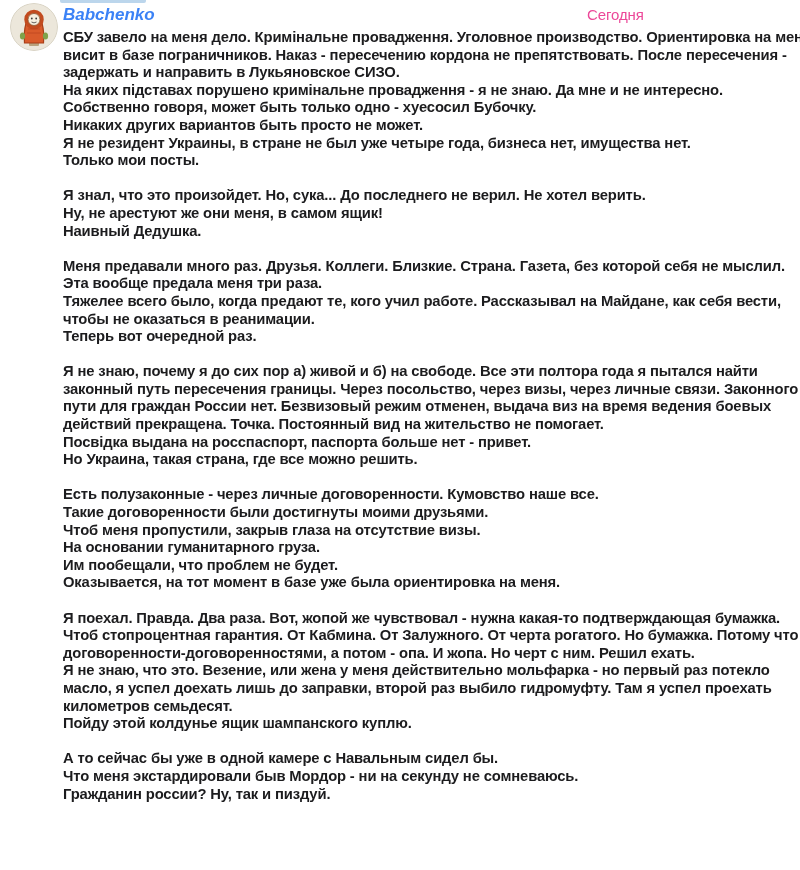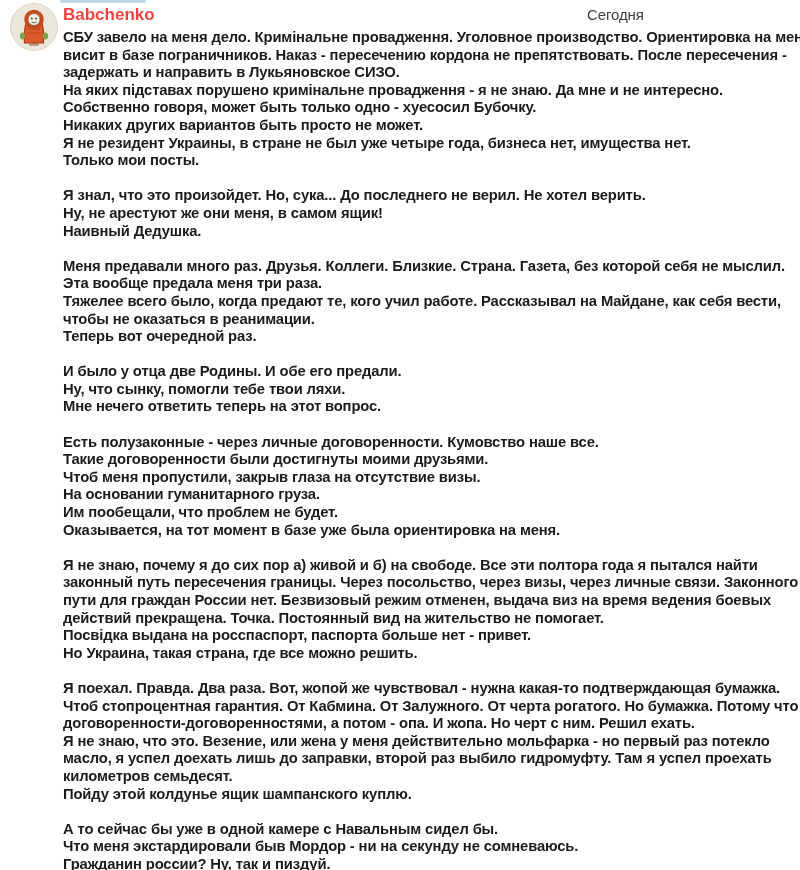--- a/index.html
+++ b/index.html
@@ -33,35 +33,36 @@
     border-radius: 50%;
     overflow: hidden;
     cursor: pointer;
   }
   .avatar svg { display: block; }
   .timestamp {
     position: absolute;
     left: 587px;
     top: 6px;
     font-size: 15px;
-    color: #404040;
+    color: #ec4899;
     letter-spacing: -0.1px;
   }
   .content {
     position: absolute;
     left: 63px;
     top: 4px;
     width: 737px;
   }
   .username {
     font-size: 17px;
     font-weight: bold;
-    color: #ef4444;
+    color: #3b82f6;
     line-height: 21px;
     cursor: pointer;
+    font-style: italic;
   }
   .message-text {
     margin-top: 4px;
     font-size: 14.8px;
     line-height: 17.6px;
     color: #1c1c1e;
     letter-spacing: -0.15px;
   }
   .para {
     white-space: pre;
@@ -108,35 +109,32 @@
 Я не резидент Украины, в стране не был уже четыре года, бизнеса нет, имущества нет.
 Только мои посты.</div>
       <div class="para">Я знал, что это произойдет. Но, сука... До последнего не верил. Не хотел верить.
 Ну, не арестуют же они меня, в самом ящик!
 Наивный Дедушка.</div>
       <div class="para">Меня предавали много раз. Друзья. Коллеги. Близкие. Страна. Газета, без которой себя не мыслил.
 Эта вообще предала меня три раза.
 Тяжелее всего было, когда предают те, кого учил работе. Рассказывал на Майдане, как себя вести,
 чтобы не оказаться в реанимации.
 Теперь вот очередной раз.</div>
-      <div class="para">И было у отца две Родины. И обе его предали.
-Ну, что сынку, помогли тебе твои ляхи.
-Мне нечего ответить теперь на этот вопрос.</div>
+      <div class="para">Я не знаю, почему я до сих пор а) живой и б) на свободе. Все эти полтора года я пытался найти
+законный путь пересечения границы. Через посольство, через визы, через личные связи. Законного
+пути для граждан России нет. Безвизовый режим отменен, выдача виз на время ведения боевых
+действий прекращена. Точка. Постоянный вид на жительство не помогает.
+Посвідка выдана на росспаспорт, паспорта больше нет - привет.
+Но Украина, такая страна, где все можно решить.</div>
       <div class="para">Есть полузаконные - через личные договоренности. Кумовство наше все.
 Такие договоренности были достигнуты моими друзьями.
 Чтоб меня пропустили, закрыв глаза на отсутствие визы.
 На основании гуманитарного груза.
 Им пообещали, что проблем не будет.
 Оказывается, на тот момент в базе уже была ориентировка на меня.</div>
-      <div class="para">Я не знаю, почему я до сих пор а) живой и б) на свободе. Все эти полтора года я пытался найти
-законный путь пересечения границы. Через посольство, через визы, через личные связи. Законного
-пути для граждан России нет. Безвизовый режим отменен, выдача виз на время ведения боевых
-действий прекращена. Точка. Постоянный вид на жительство не помогает.
-Посвідка выдана на росспаспорт, паспорта больше нет - привет.
-Но Украина, такая страна, где все можно решить.</div>
       <div class="para">Я поехал. Правда. Два раза. Вот, жопой же чувствовал - нужна какая-то подтверждающая бумажка.
 Чтоб стопроцентная гарантия. От Кабмина. От Залужного. От черта рогатого. Но бумажка. Потому что
 договоренности-договоренностями, а потом - опа. И жопа. Но черт с ним. Решил ехать.
 Я не знаю, что это. Везение, или жена у меня действительно мольфарка - но первый раз потекло
 масло, я успел доехать лишь до заправки, второй раз выбило гидромуфту. Там я успел проехать
 километров семьдесят.
 Пойду этой колдунье ящик шампанского куплю.</div>
       <div class="para">А то сейчас бы уже в одной камере с Навальным сидел бы.
 Что меня экстардировали быв Мордор - ни на секунду не сомневаюсь.
 Гражданин россии? Ну, так и пиздуй.</div>

